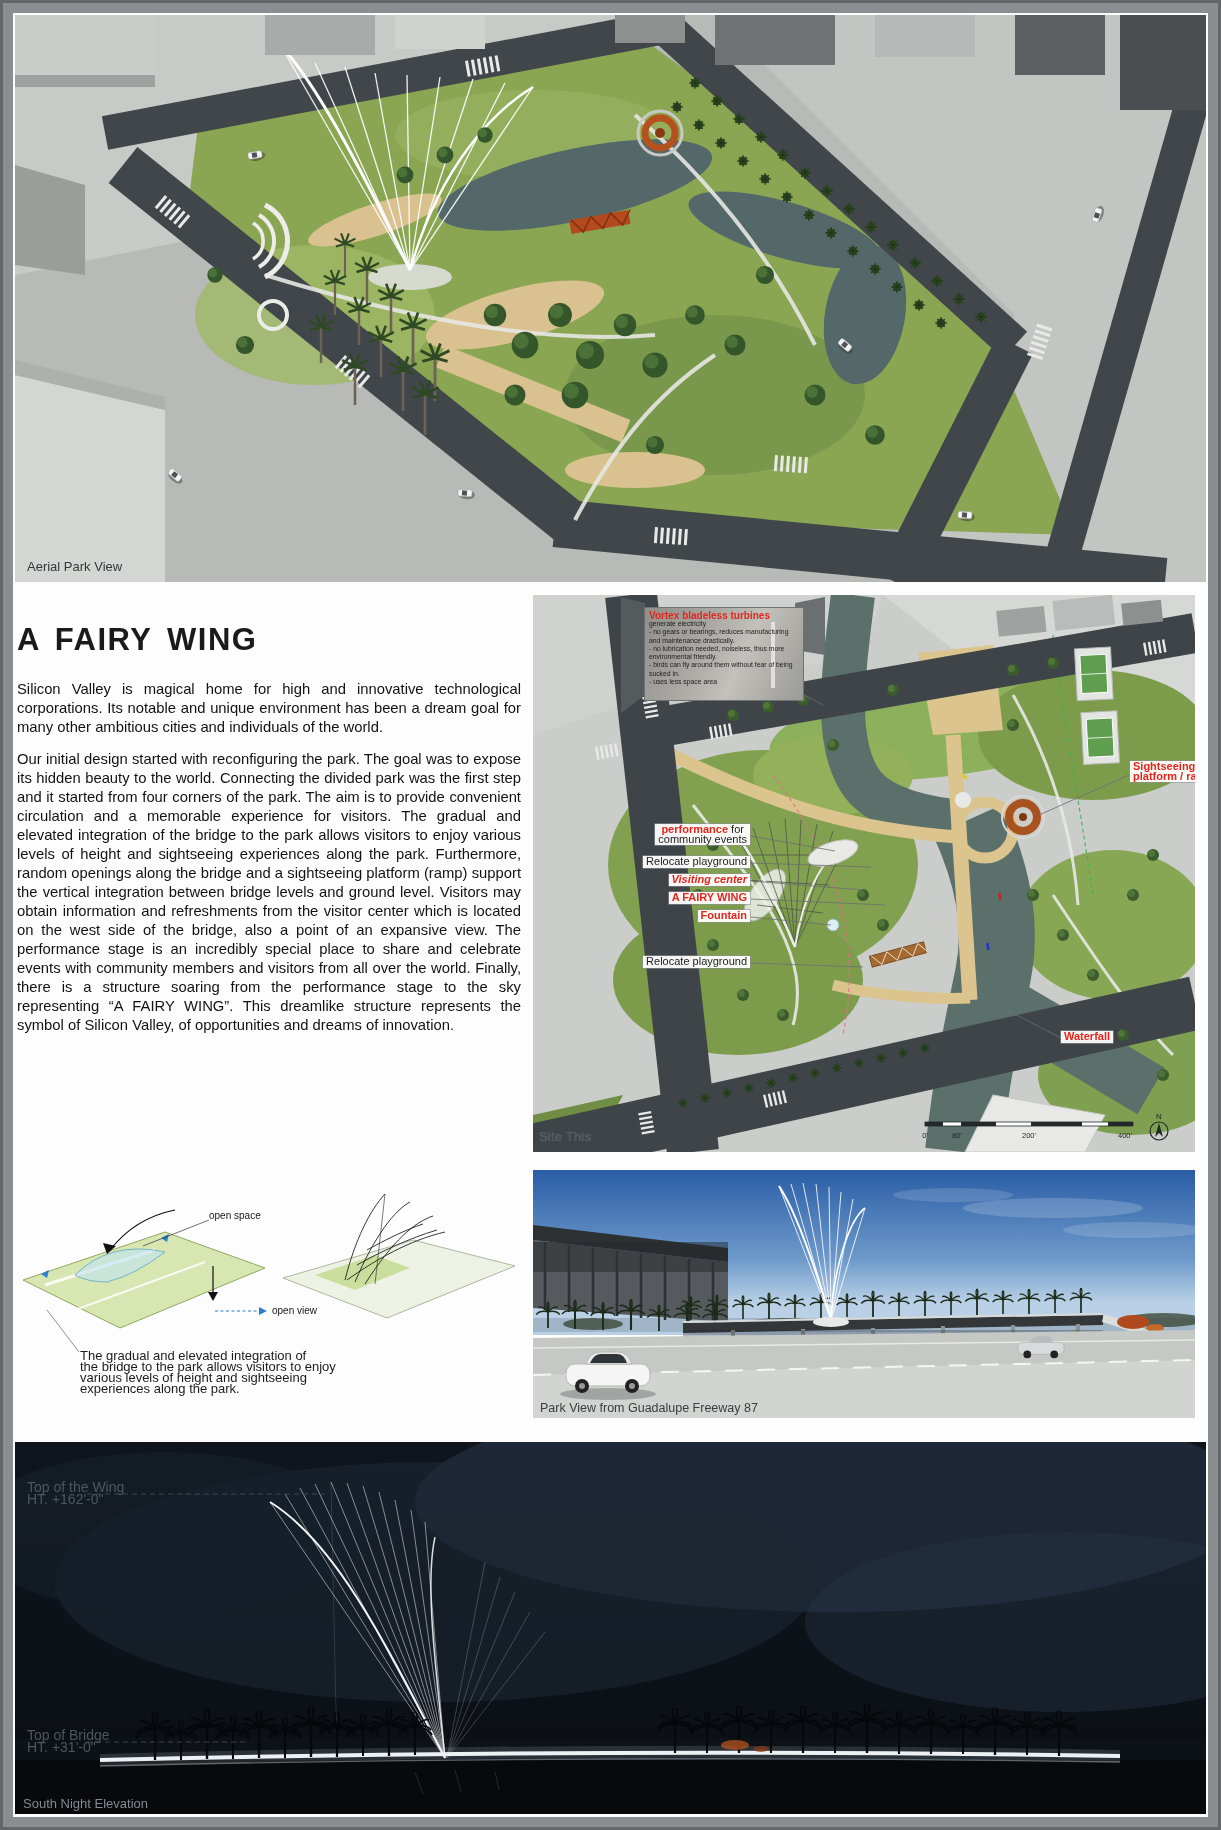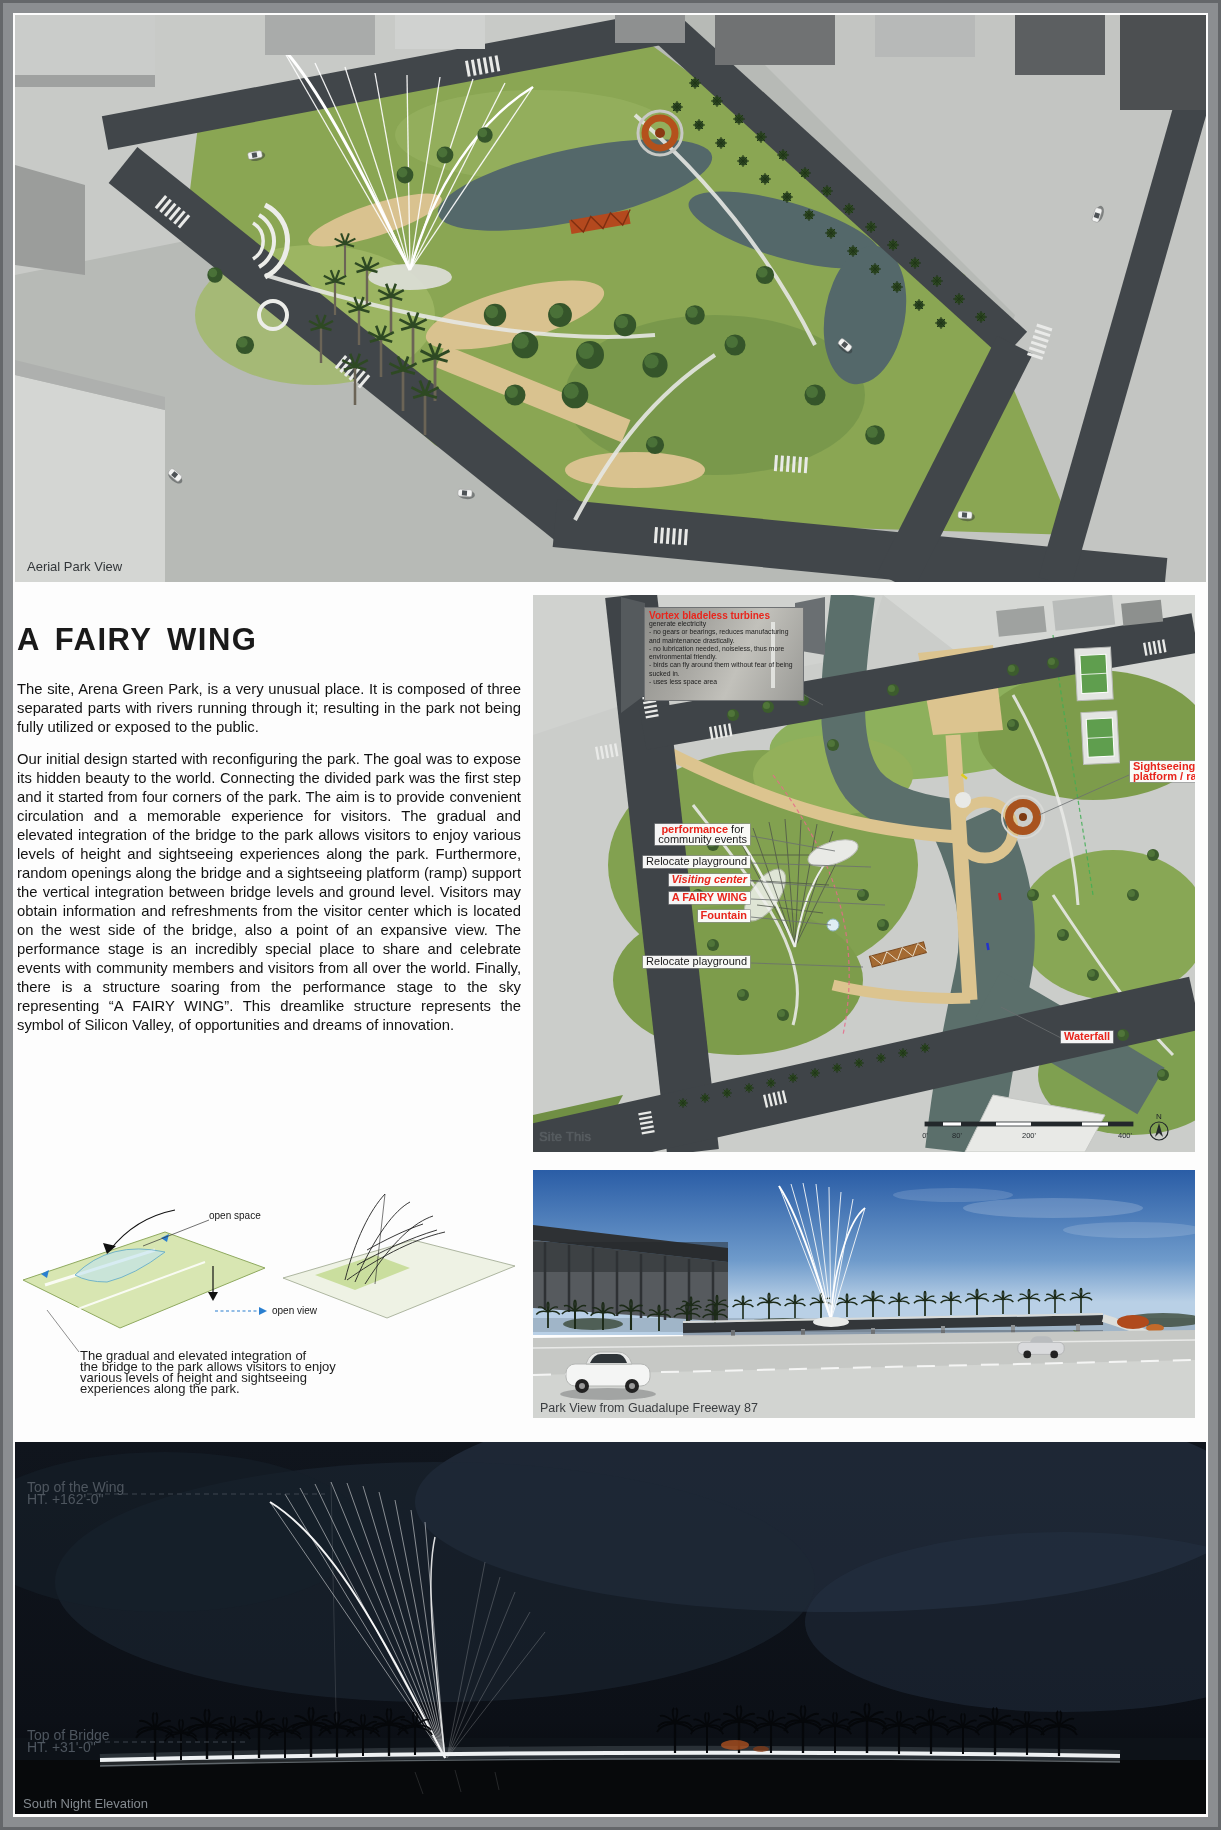--- a/index.html
+++ b/index.html
@@ -254,21 +254,21 @@
         <use href="#car" transform="translate(240,140) rotate(-10)"></use>
         <use href="#car" transform="translate(1082,200) rotate(-72)"></use>
         <use href="#car" transform="translate(160,460) rotate(40)"></use>
       </g>
       <text x="12" y="556" font-size="13" fill="#33373a">Aerial Park View</text>
     </svg>
   </div>
 
   <div class="article">
     <h1>A FAIRY WING</h1>
-    <p>The site, Arena Green Park, is a very unusual place.  It is composed of three separated parts with rivers running through it; resulting in the park not being fully utilized or exposed to the public.</p>
+    <p>Silicon Valley is magical home for high and innovative technological corporations.  Its notable and unique environment has been a dream goal for many other ambitious cities and individuals of the world.</p>
     <p>Our initial design started with reconfiguring the park.  The goal was to expose its hidden beauty to the world. Connecting the divided park was the first step and it started from four corners of the park.  The aim is to provide convenient circulation and a memorable experience for visitors.  The gradual and elevated integration of the bridge to the park allows visitors to enjoy various levels of height and sightseeing experiences along the park.  Furthermore, random openings along the bridge and a sightseeing platform (ramp) support the vertical integration between bridge levels and ground level.  Visitors may obtain information and refreshments from the visitor center which is located on the west side of the bridge, also a point of an expansive view.  The performance stage is an incredibly special place to share and celebrate events with community members and visitors from all over the world.  Finally, there is a structure soaring from the performance stage to the sky representing “A FAIRY WING”.  This dreamlike structure represents the symbol of Silicon Valley, of opportunities and dreams of innovation.</p>
   </div>
 
   <div class="img-block" style="left:533px;top:595px;width:662px;height:557px;">
     <svg width="662" height="557" viewBox="0 0 662 557">
       <defs>
         <g id="str">
             <circle r="6" fill="#3c5c2d"></circle>
             <circle r="3.5" cx="-1.5" cy="-1.5" fill="#507539"></circle>
           </g>

